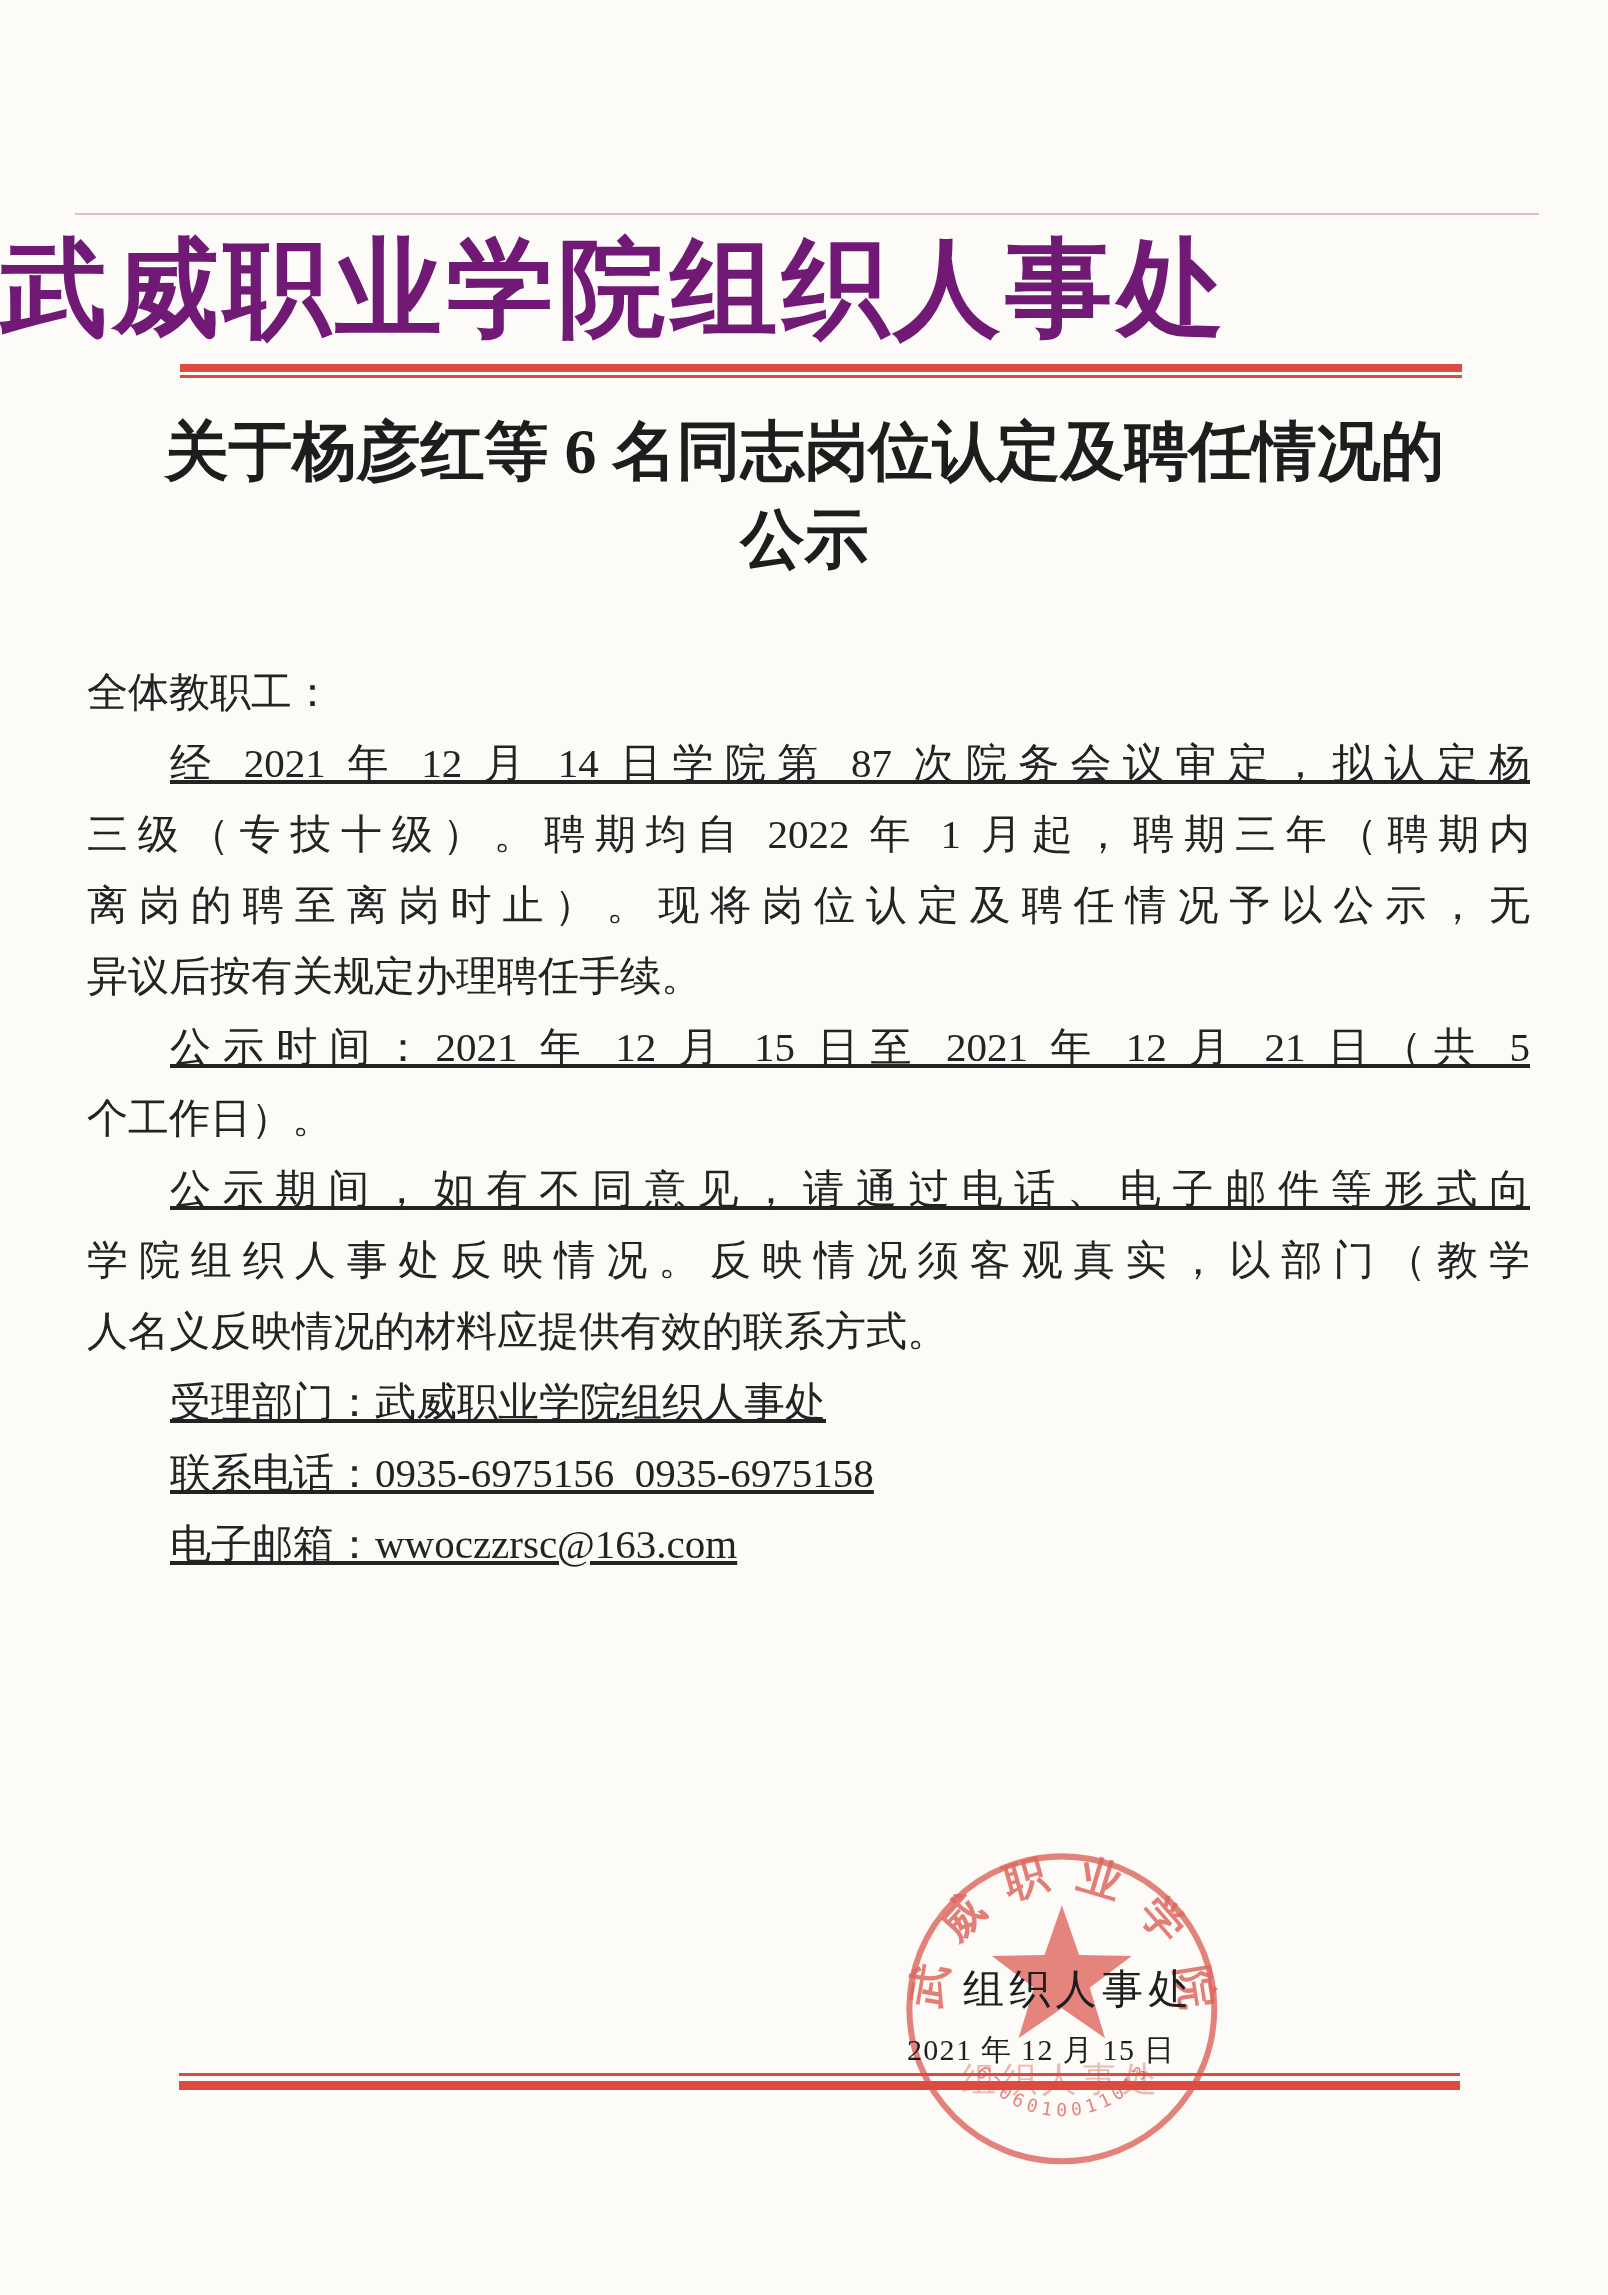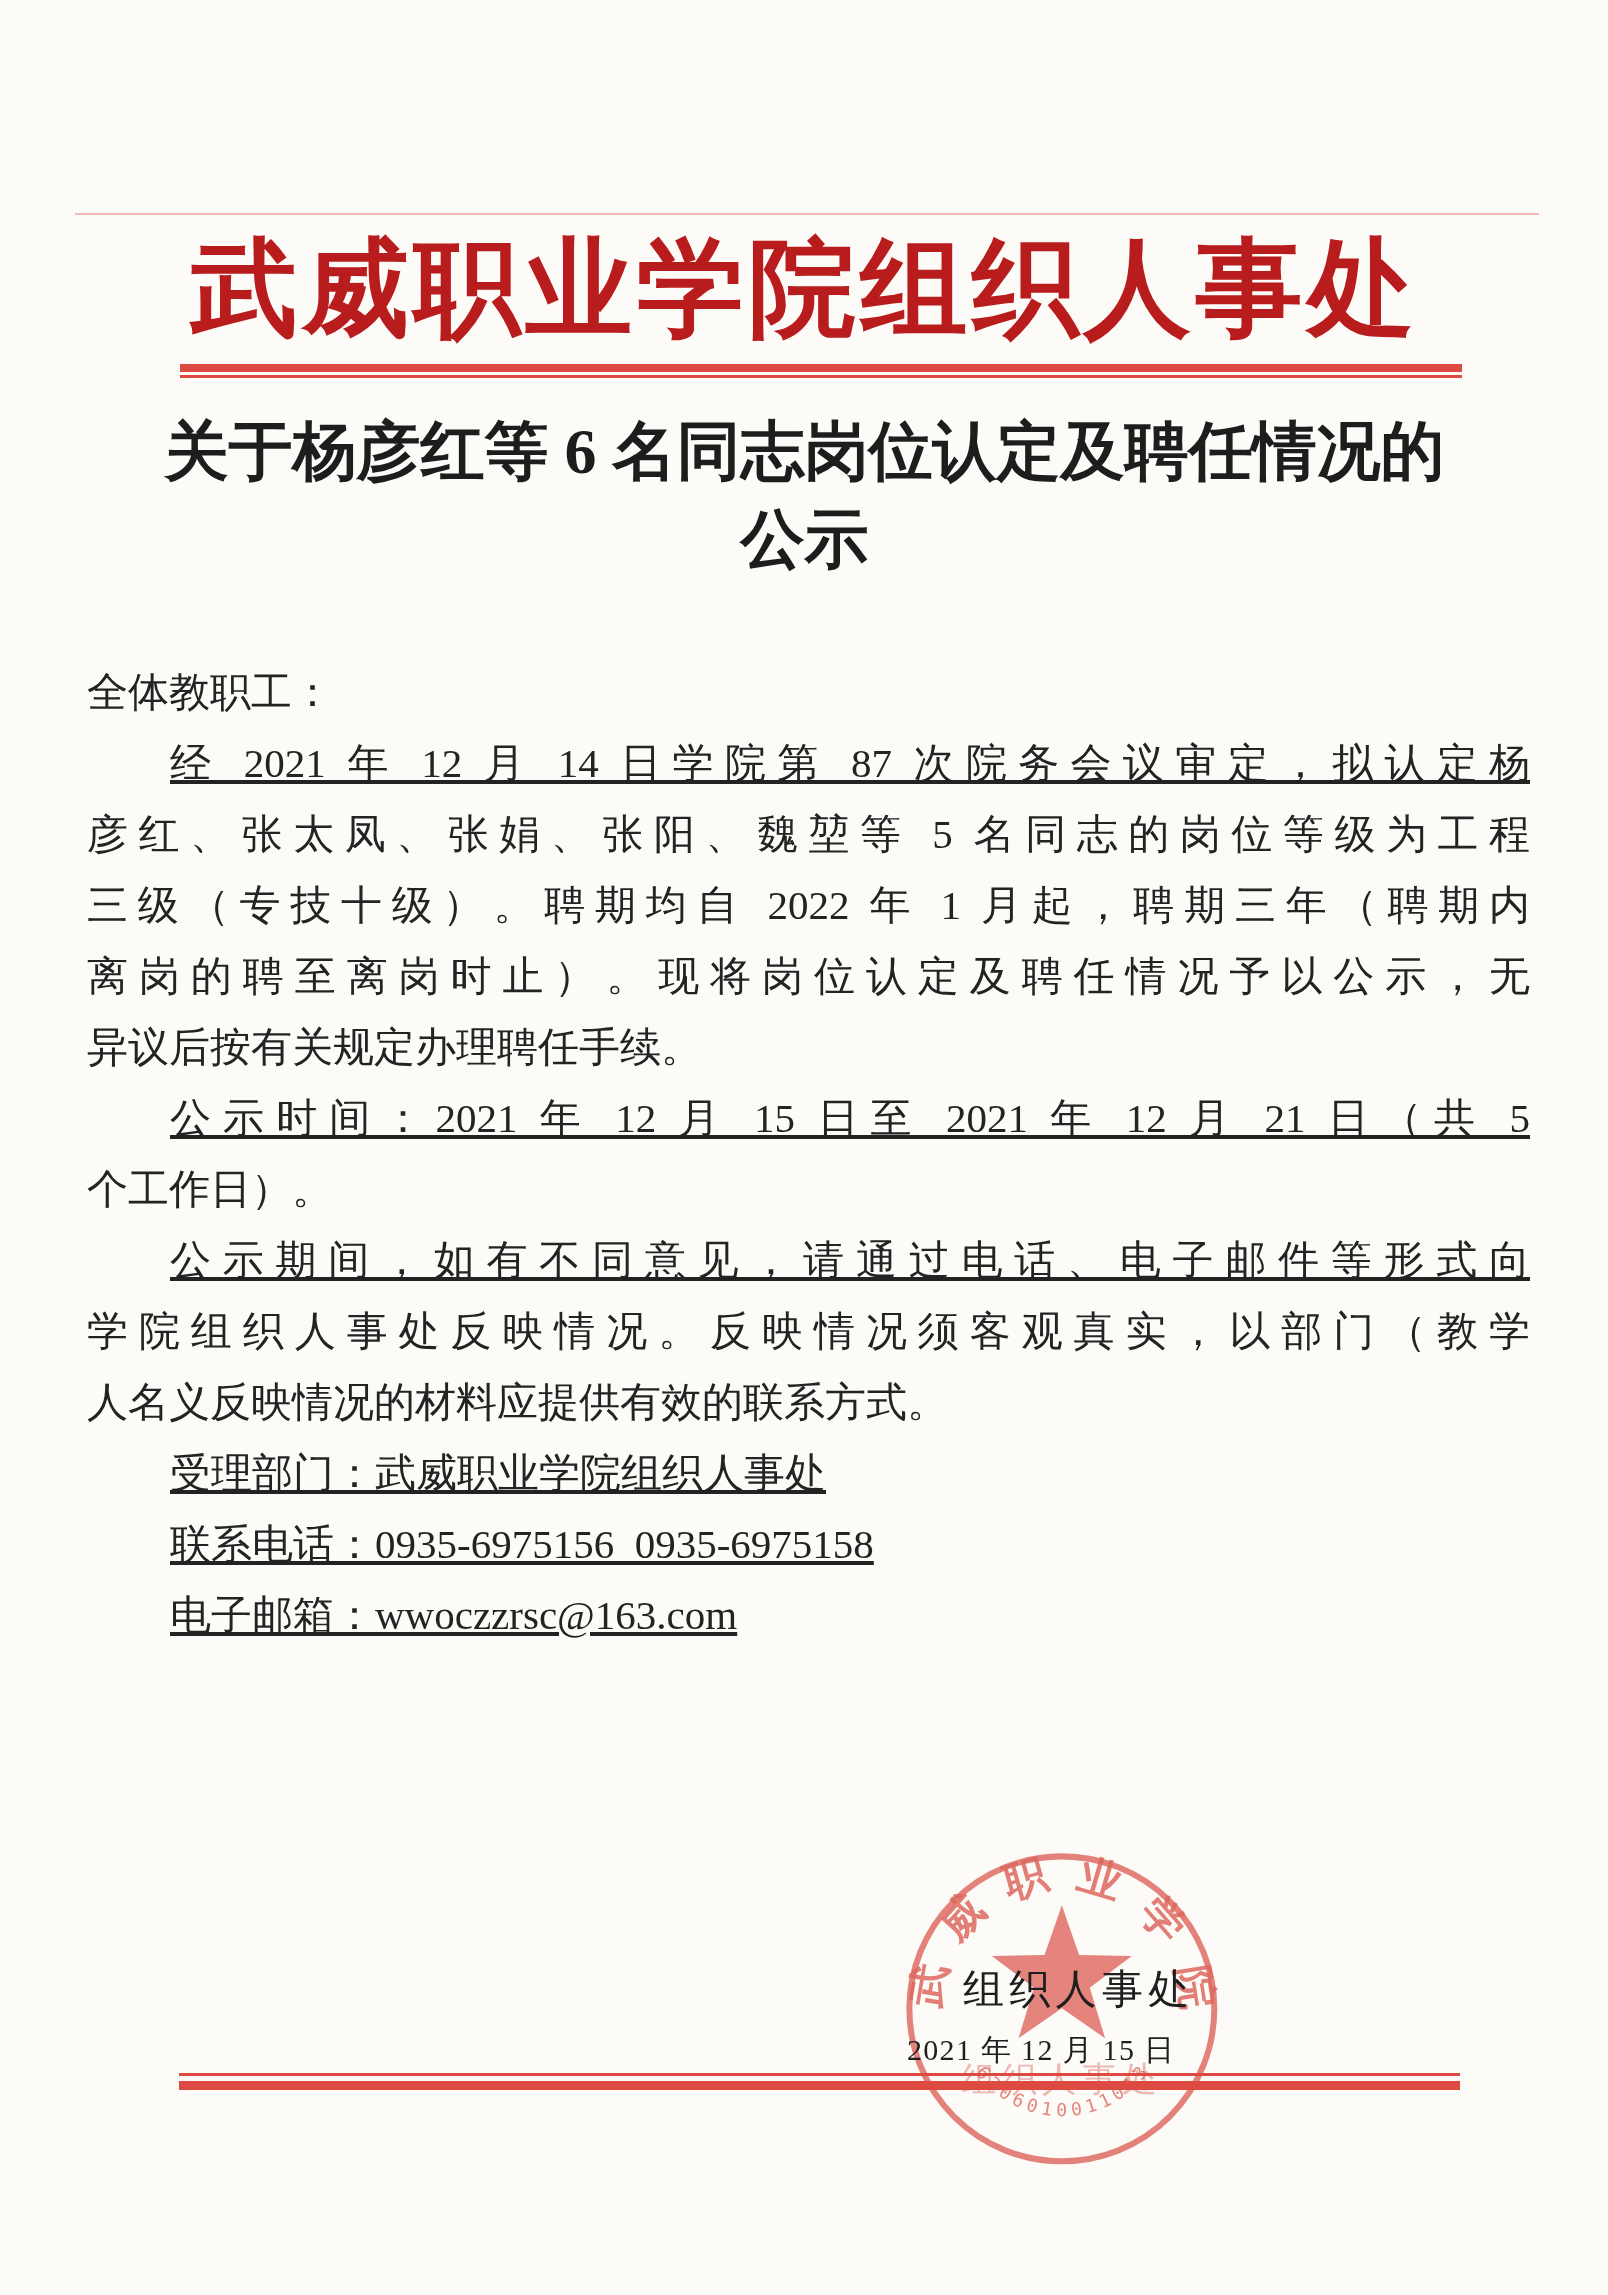--- a/index.html
+++ b/index.html
@@ -8,24 +8,24 @@
     width:1609px;height:2295px;
     background:#fcfbf8;
     overflow:hidden;
     font-family:"Liberation Serif","DejaVu Serif",serif;
     color:#262626;
   }
   .rule{position:absolute;background:#dc4a42;}
   .rule-faint{position:absolute;background:rgba(224,80,72,.38);}
   .org-name{
     position:absolute;top:222px;left:0;width:100%;
-    text-align:center;
+    text-align:left;
     font-size:107px;line-height:134px;font-weight:700;
     letter-spacing:4.7px;
-    color:#b91c1c;
+    color:#701a75;
     white-space:nowrap;
   }
   .doc-title{
     position:absolute;top:408px;left:0;width:100%;
     text-align:center;
     font-size:64px;line-height:88px;font-weight:700;
     color:#1d1d1d;
   }
   .body-block{
     position:absolute;top:657px;left:87px;width:1443px;
@@ -63,21 +63,20 @@
 
   <div class="doc-title">
     <div>关于杨彦红等 6 名同志岗位认定及聘任情况的</div>
     <div>公示</div>
   </div>
 
   <div class="body-block">
     <div class="bline">全体教职工：</div>
     <div>
         <div class="bline fill indent">经 2021 年 12 月 14 日学院第 87 次院务会议审定，拟认定杨</div>
-        <div class="bline fill">彦红、张太凤、张娟、张阳、魏堃等 5 名同志的岗位等级为工程</div>
         <div class="bline fill">三级（专技十级）。聘期均自 2022 年 1 月起，聘期三年（聘期内</div>
         <div class="bline fill">离岗的聘至离岗时止）。现将岗位认定及聘任情况予以公示，无</div>
         <div class="bline">异议后按有关规定办理聘任手续。</div>
         <div class="bline fill indent">公示时间：2021 年 12 月 15 日至 2021 年 12 月 21 日（共 5</div>
         <div class="bline">个工作日）。</div>
         <div class="bline fill indent">公示期间，如有不同意见，请通过电话、电子邮件等形式向</div>
         <div class="bline fill">学院组织人事处反映情况。反映情况须客观真实，以部门（教学</div>
         <div class="bline">人名义反映情况的材料应提供有效的联系方式。</div>
         <div class="bline indent">受理部门：武威职业学院组织人事处</div>
         <div class="bline indent">联系电话：0935-6975156  0935-6975158</div>

